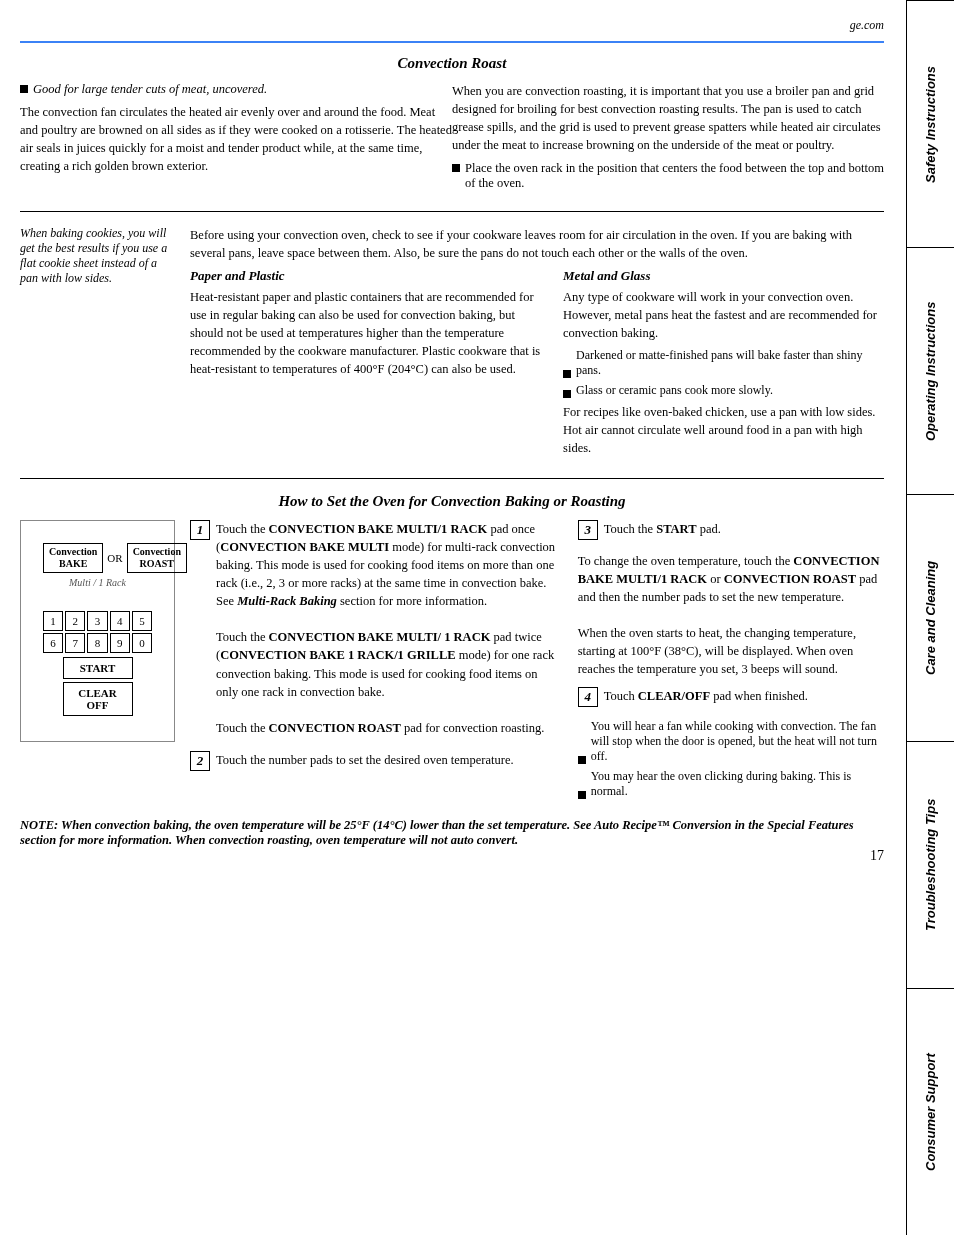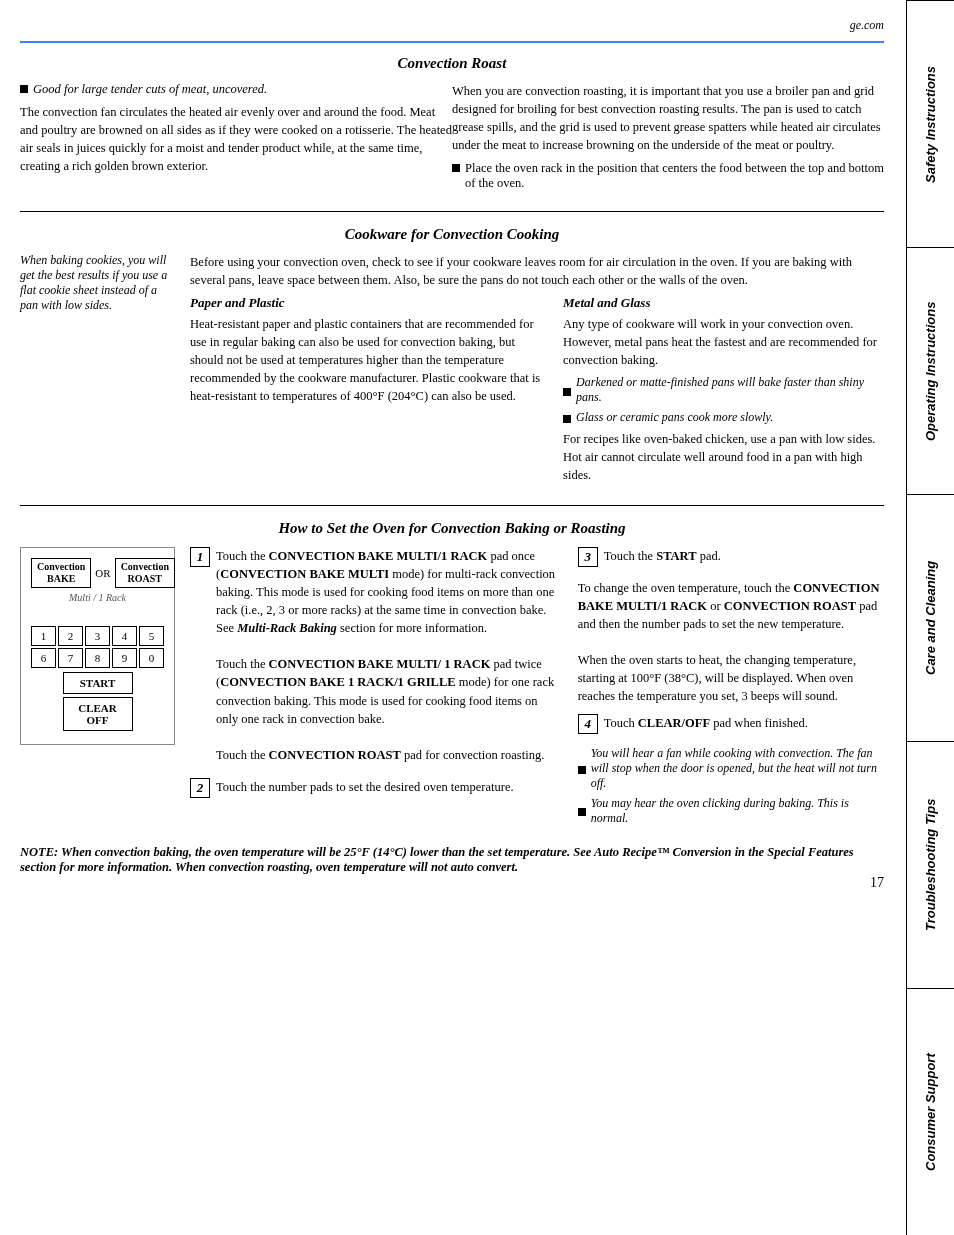--- a/index.html
+++ b/index.html
@@ -165,21 +165,21 @@
     .oven-layout {
       display: flex;
       gap: 15px;
       align-items: flex-start;
     }
 
     .oven-diagram {
       width: 155px;
       flex-shrink: 0;
       border: 1.5px solid #888;
-      padding: 10px;
+      padding: 22px;
       font-size: 11px;
     }
 
     .oven-top-row {
       display: flex;
       align-items: center;
       justify-content: space-between;
       margin-bottom: 4px;
     }
 
@@ -276,22 +276,21 @@
       font-style: italic;
     }
 
     .page-number {
       text-align: right;
       font-size: 14px;
     }
 
     .bullet-italic-item {
       display: flex;
-      align-items: center;
-      font-style: italic;
+      align-items: flex-end;
       font-size: 12px;
       margin-bottom: 5px;
     }
     .bullet-italic-item .bullet-square {
       margin-top: 3px;
       flex-shrink: 0;
     }
   </style>
 </head>
 <body>
@@ -326,21 +325,20 @@
           <span class="bullet-square"></span>
           <span>Place the oven rack in the position that centers the food between the top and bottom of the oven.</span>
         </div>
       </div>
     </div>
   </div>
 
   <hr class="section-divider">
 
   <div class="cookware-section">
-    <div class="section-title">Cookware for Convection Cooking</div>
     <div class="cookware-layout">
       <div class="cookware-left-label">
         <span class="italic-text">When baking cookies, you will get the best results if you use a flat cookie sheet instead of a pan with low sides.</span>
       </div>
       <div class="cookware-main">
         <p>Before using your convection oven, check to see if your cookware leaves room for air circulation in the oven. If you are baking with several pans, leave space between them. Also, be sure the pans do not touch each other or the walls of the oven.</p>
         <div class="cookware-cols">
           <div class="cookware-col1">
             <div class="subsection-title">Paper and Plastic</div>
             <p>Heat-resistant paper and plastic containers that are recommended for use in regular baking can also be used for convection baking, but should not be used at temperatures higher than the temperature recommended by the cookware manufacturer. Plastic cookware that is heat-resistant to temperatures of 400°F (204°C) can also be used.</p>

